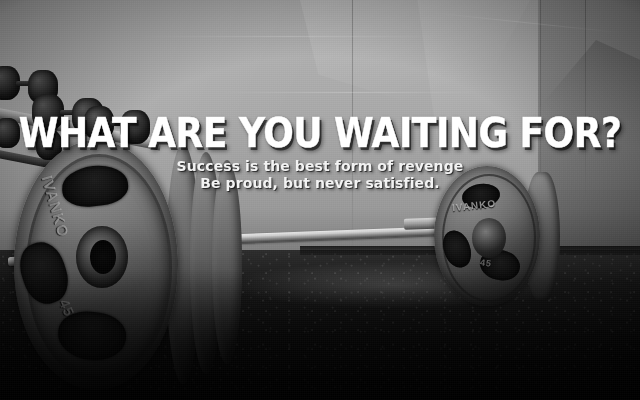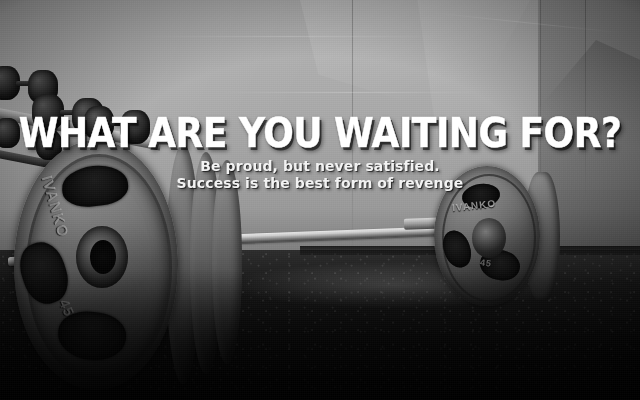--- a/index.html
+++ b/index.html
@@ -401,22 +401,22 @@
     <div class="rcut" id="rcut-2"></div>
     <div class="rcut" id="rcut-3"></div>
     <div id="rhub"></div>
     <div class="brand" id="brand-right">IVANKO</div>
     <div class="brand" id="weight-right">45</div>
   </div>
 
   <div id="text-block">
     <h1 id="headline">WHAT ARE YOU WAITING FOR?</h1>
     <div id="subtitle">
+      <span>Success is the best form of revenge</span>
       <span>Be proud, but never satisfied.</span>
-      <span>Success is the best form of revenge</span>
     </div>
   </div>
 
   <div class="layer" id="bottom-fade"></div>
   <div class="layer" id="vignette"></div>
   <div class="layer" id="grain"></div>
 
 </div>
 
 </body></html>

